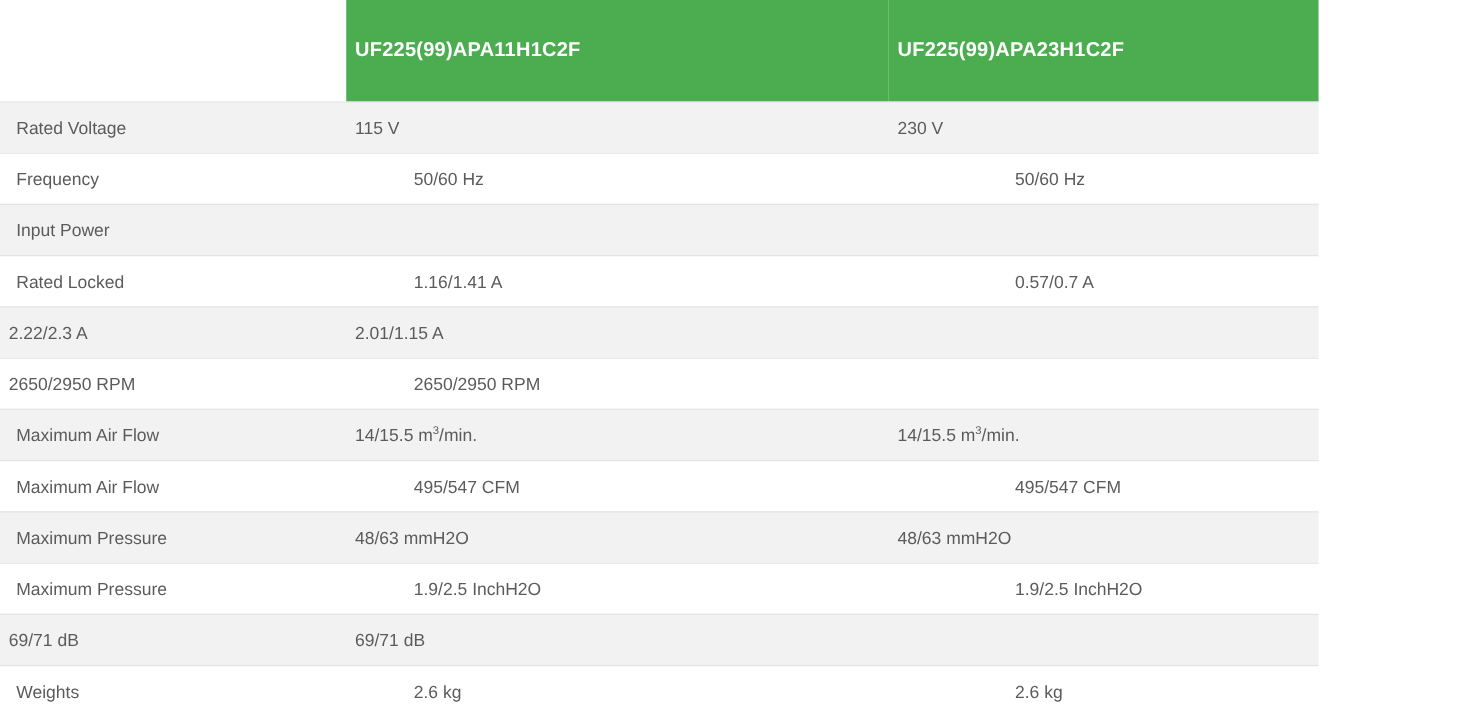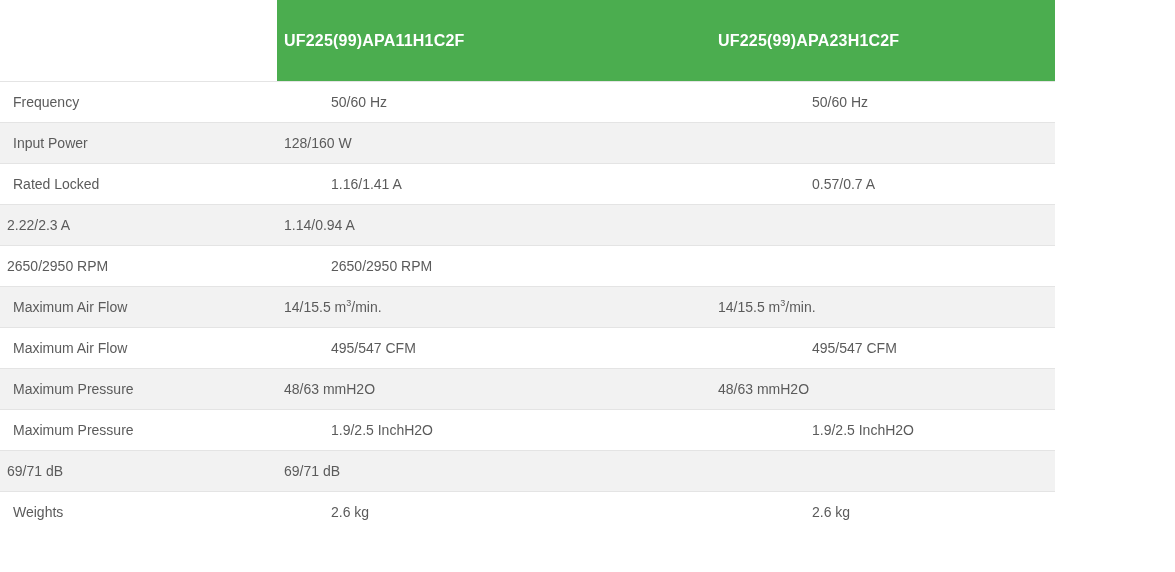--- a/index.html
+++ b/index.html
@@ -64,37 +64,41 @@
 </head>
 <body>
 
 <div class="spec-table">
   <div class="header-row">
     <div class="corner-cell"></div>
     <div class="header-cell">UF225(99)APA11H1C2F</div>
     <div class="header-cell">UF225(99)APA23H1C2F</div>
   </div>
   <div id="spec-rows">
+      <div class="row shaded">
+        <div class="cell label-cell">Rated Voltage</div>
+        <div class="cell value-cell">115 V</div>
+        <div class="cell value-cell">230 V</div>
+      </div>
       <div class="row plain">
         <div class="cell label-cell">Frequency</div>
         <div class="cell value-cell">50/60 Hz</div>
         <div class="cell value-cell">50/60 Hz</div>
       </div>
       <div class="row shaded">
         <div class="cell label-cell">Input Power</div>
-        <div class="cell value-cell">128/160 W</div>
       </div>
       <div class="row plain">
         <div class="cell label-cell">Rated Locked</div>
         <div class="cell value-cell">1.16/1.41 A</div>
         <div class="cell value-cell">0.57/0.7 A</div>
       </div>
       <div class="row shaded">
         <div class="cell value-cell">2.22/2.3 A</div>
-        <div class="cell value-cell">1.14/0.94 A</div>
+        <div class="cell value-cell">2.01/1.15 A</div>
       </div>
       <div class="row plain">
         <div class="cell value-cell">2650/2950 RPM</div>
         <div class="cell value-cell">2650/2950 RPM</div>
       </div>
       <div class="row shaded">
         <div class="cell label-cell">Maximum Air Flow</div>
         <div class="cell value-cell">14/15.5 m<sup>3</sup>/min.</div>
         <div class="cell value-cell">14/15.5 m<sup>3</sup>/min.</div>
       </div>

